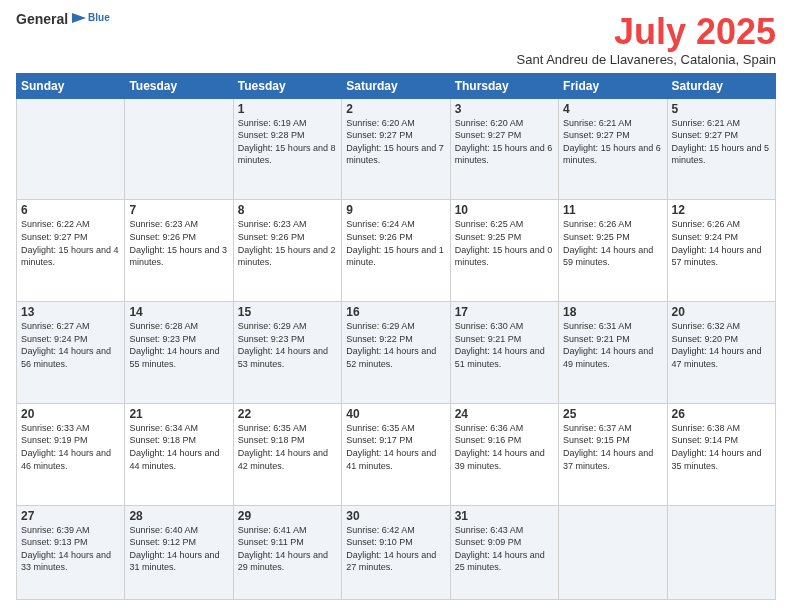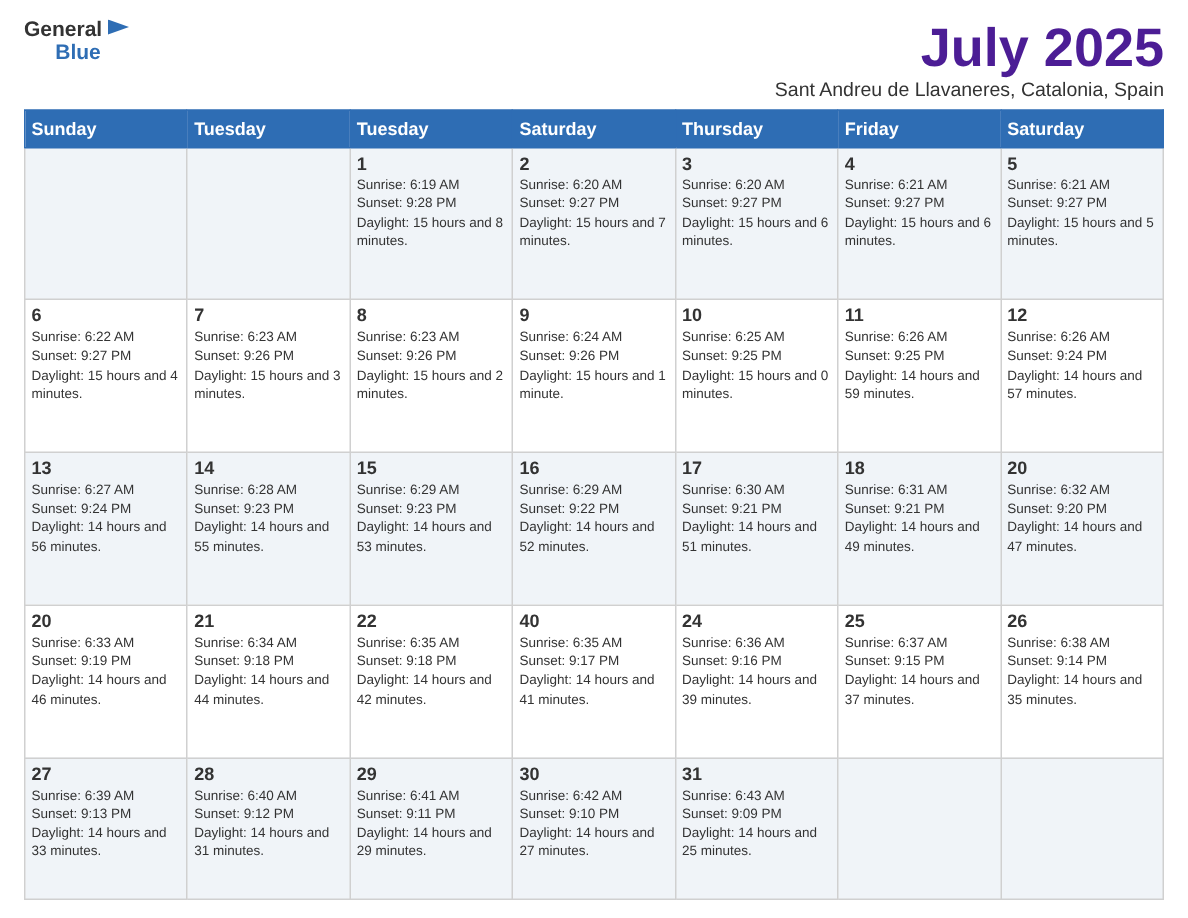--- a/index.html
+++ b/index.html
@@ -27,21 +27,21 @@
       display: flex;
       align-items: center;
       gap: 2px;
     }
     .title-area {
       text-align: right;
     }
     .month-title {
       font-size: 36px;
       font-weight: bold;
-      color: #4c1d95;
+      color: #ef4444;
       line-height: 1.1;
     }
     .location-title {
       font-size: 13px;
       color: #333;
       font-weight: normal;
     }
     .calendar {
       flex: 1;
       border: 1px solid #ccc;
@@ -91,27 +91,27 @@
     .row-white td {
       background-color: #ffffff;
     }
   </style>
 </head>
 <body>
 
 <div class="page">
   <div class="header">
     <div class="logo">
-      <div style="display:flex;flex-direction:column;line-height:1.1;text-align:center;">
+      <div style="display:flex;flex-direction:row;line-height:1.1;text-align:center;">
         <span style="font-size:14px;font-weight:bold;color:#333;">General
           <svg width="16" height="14" viewBox="0 0 16 14" style="vertical-align:middle;">
             <polygon points="0,0 14,5 0,10" fill="#2e6db4"></polygon>
           </svg>
         </span>
-        <span style="font-size:14px;font-weight:bold;color:#2e6db4;">Blue</span>
+        <span style="font-size:10px;font-weight:bold;color:#2e6db4;">Blue</span>
       </div>
     </div>
     <div class="title-area">
       <div class="month-title">July 2025</div>
       <div class="location-title">Sant Andreu de Llavaneres, Catalonia, Spain</div>
     </div>
   </div>
 
   <table class="calendar">
     <thead>

